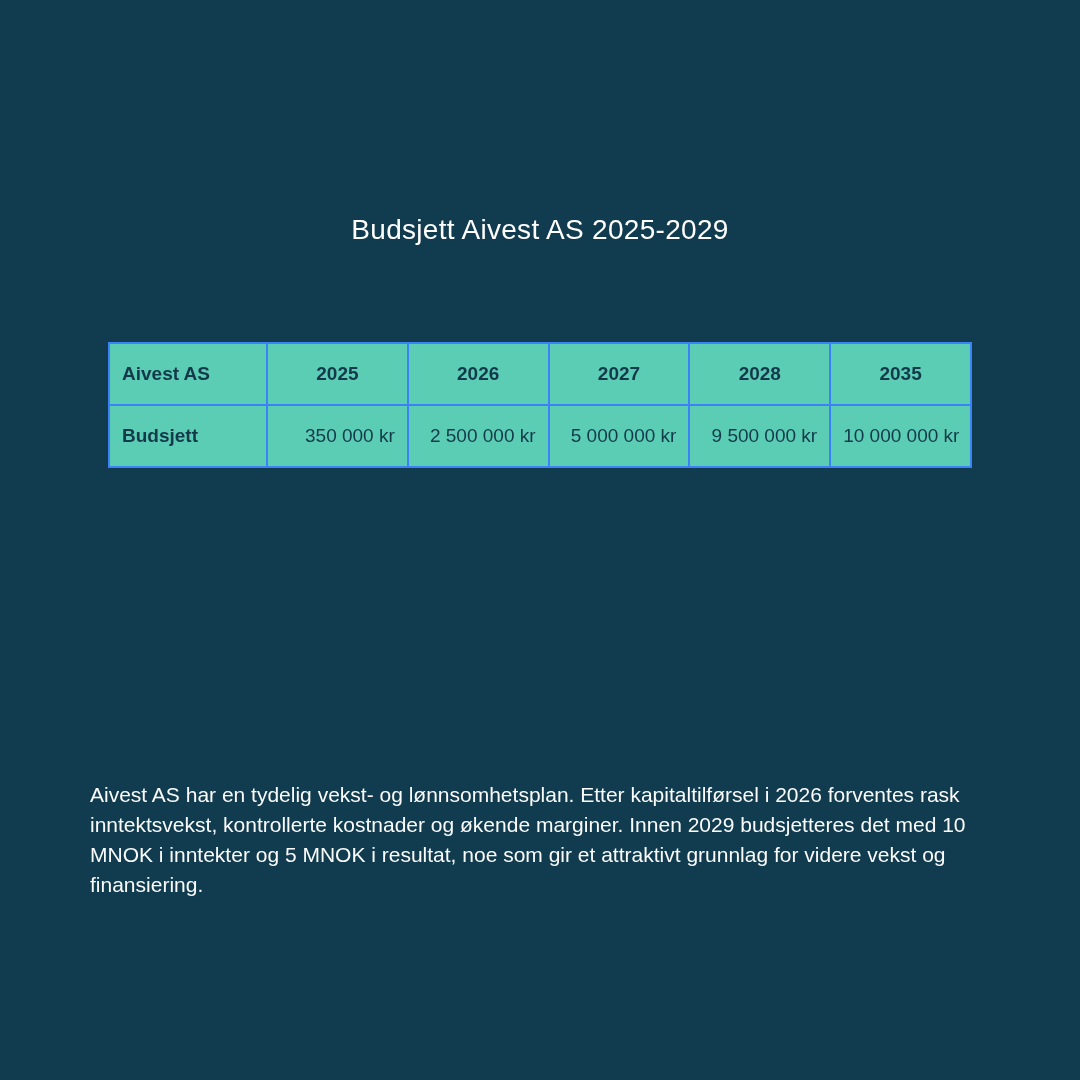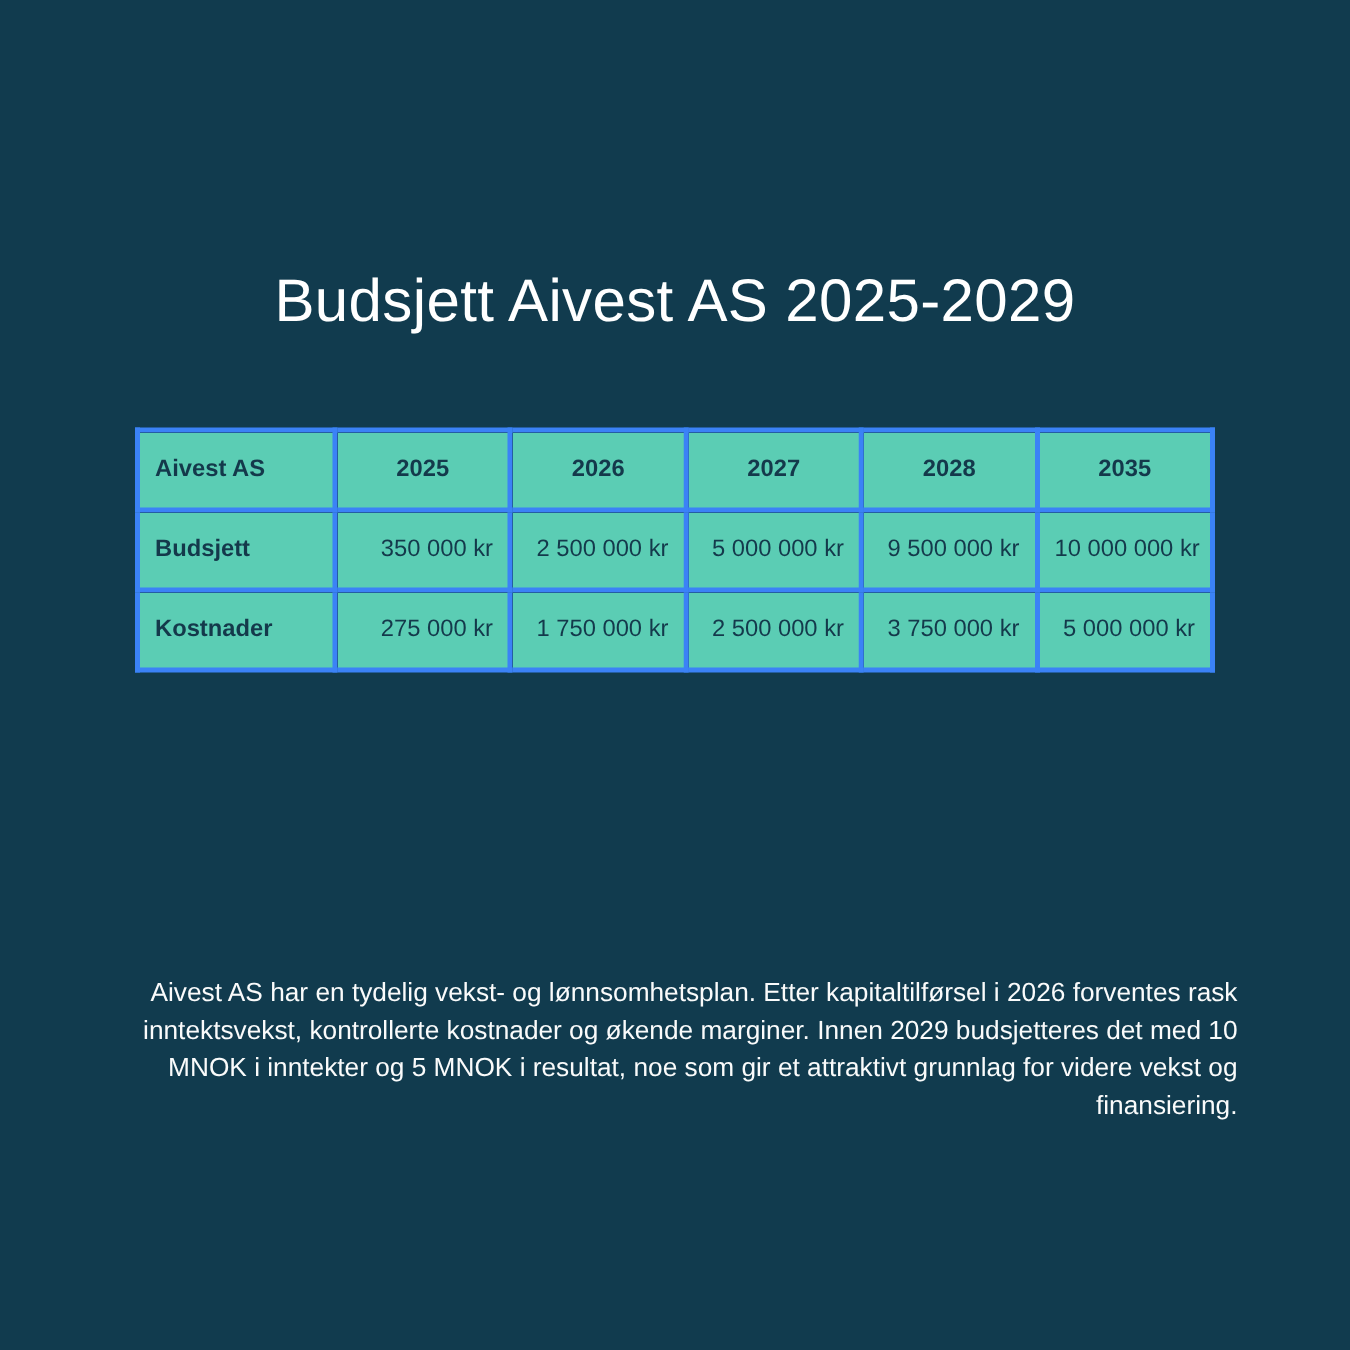--- a/index.html
+++ b/index.html
@@ -15,39 +15,39 @@
     background: #113B4E;
     overflow: hidden;
   }
   .title {
     position: absolute;
     top: 214px;
     left: 0;
     width: 100%;
     text-align: center;
     color: #FFFFFF;
-    font-size: 48px;
+    font-size: 28px;
     font-weight: 500;
     letter-spacing: 0.3px;
   }
   .table-wrap {
     position: absolute;
     top: 342px;
     left: 108px;
     width: 864px;
   }
   table {
     border-collapse: collapse;
     width: 100%;
     table-layout: fixed;
   }
   col.c-label { width: 158px; }
   th, td {
     background: #5BCDB4;
-    border: 4px solid #3b82f6;
+    border: 2px solid #3b82f6;
     color: #14394B;
     font-size: 19px;
     height: 60px;
     padding: 0 12px;
     overflow: hidden;
     white-space: nowrap;
   }
   th.year {
     text-align: center;
     font-weight: 700;
@@ -58,21 +58,21 @@
   }
   td.value {
     text-align: right;
     font-weight: 400;
   }
   .description {
     position: absolute;
     top: 780px;
     left: 90px;
     width: 900px;
-    text-align: right;
+    text-align: left;
     color: #FAFBFB;
     font-size: 21px;
     line-height: 30px;
     font-weight: 400;
   }
 </style>
 </head>
 <body>
 
 <div class="canvas">
@@ -101,27 +101,19 @@
       </thead>
       <tbody>
         <tr>
           <td class="label">Budsjett</td>
           <td class="value">350 000 kr</td>
           <td class="value">2 500 000 kr</td>
           <td class="value">5 000 000 kr</td>
           <td class="value">9 500 000 kr</td>
           <td class="value">10 000 000 kr</td>
         </tr>
-        <tr>
-          <td class="label">Kostnader</td>
-          <td class="value">275 000 kr</td>
-          <td class="value">1 750 000 kr</td>
-          <td class="value">2 500 000 kr</td>
-          <td class="value">3 750 000 kr</td>
-          <td class="value">5 000 000 kr</td>
-        </tr>
       </tbody>
     </table>
   </div>
 
   <div class="description">Aivest AS har en tydelig vekst- og lønnsomhetsplan. Etter kapitaltilførsel i 2026 forventes rask inntektsvekst, kontrollerte kostnader og økende marginer. Innen 2029 budsjetteres det med 10 MNOK i inntekter og 5 MNOK i resultat, noe som gir et attraktivt grunnlag for videre vekst og finansiering.</div>
 
 </div>
 
 </body></html>

